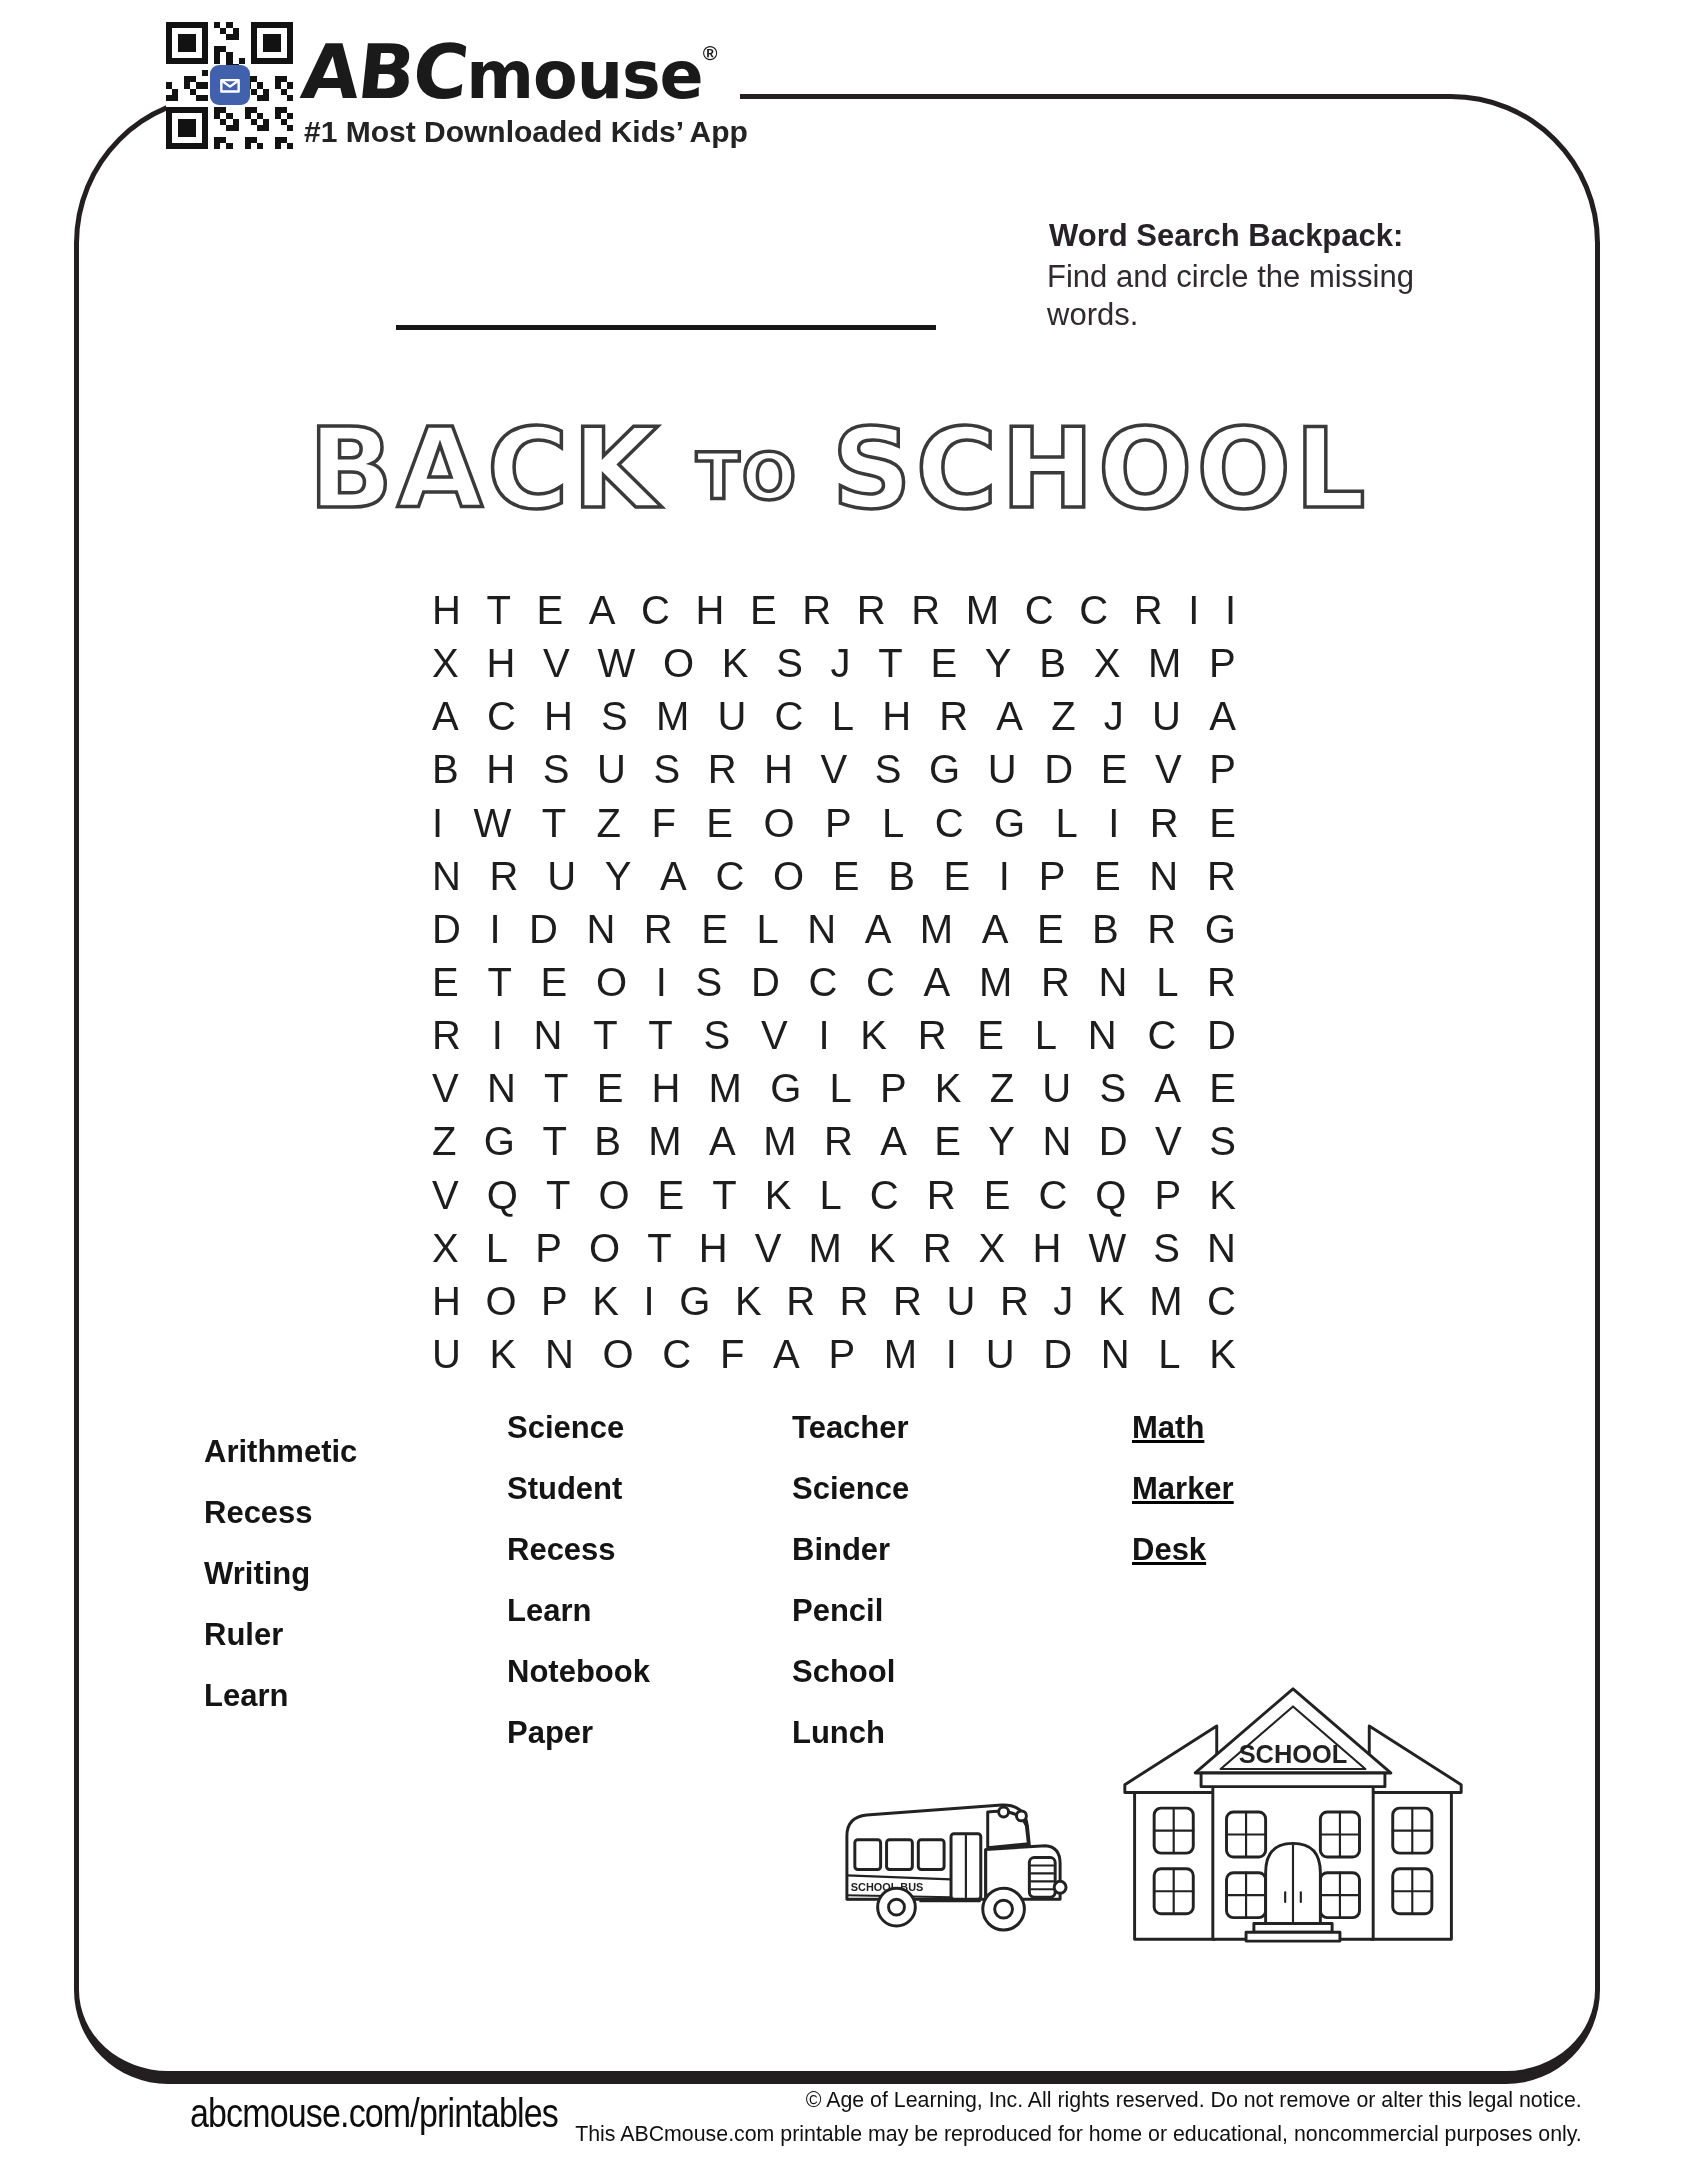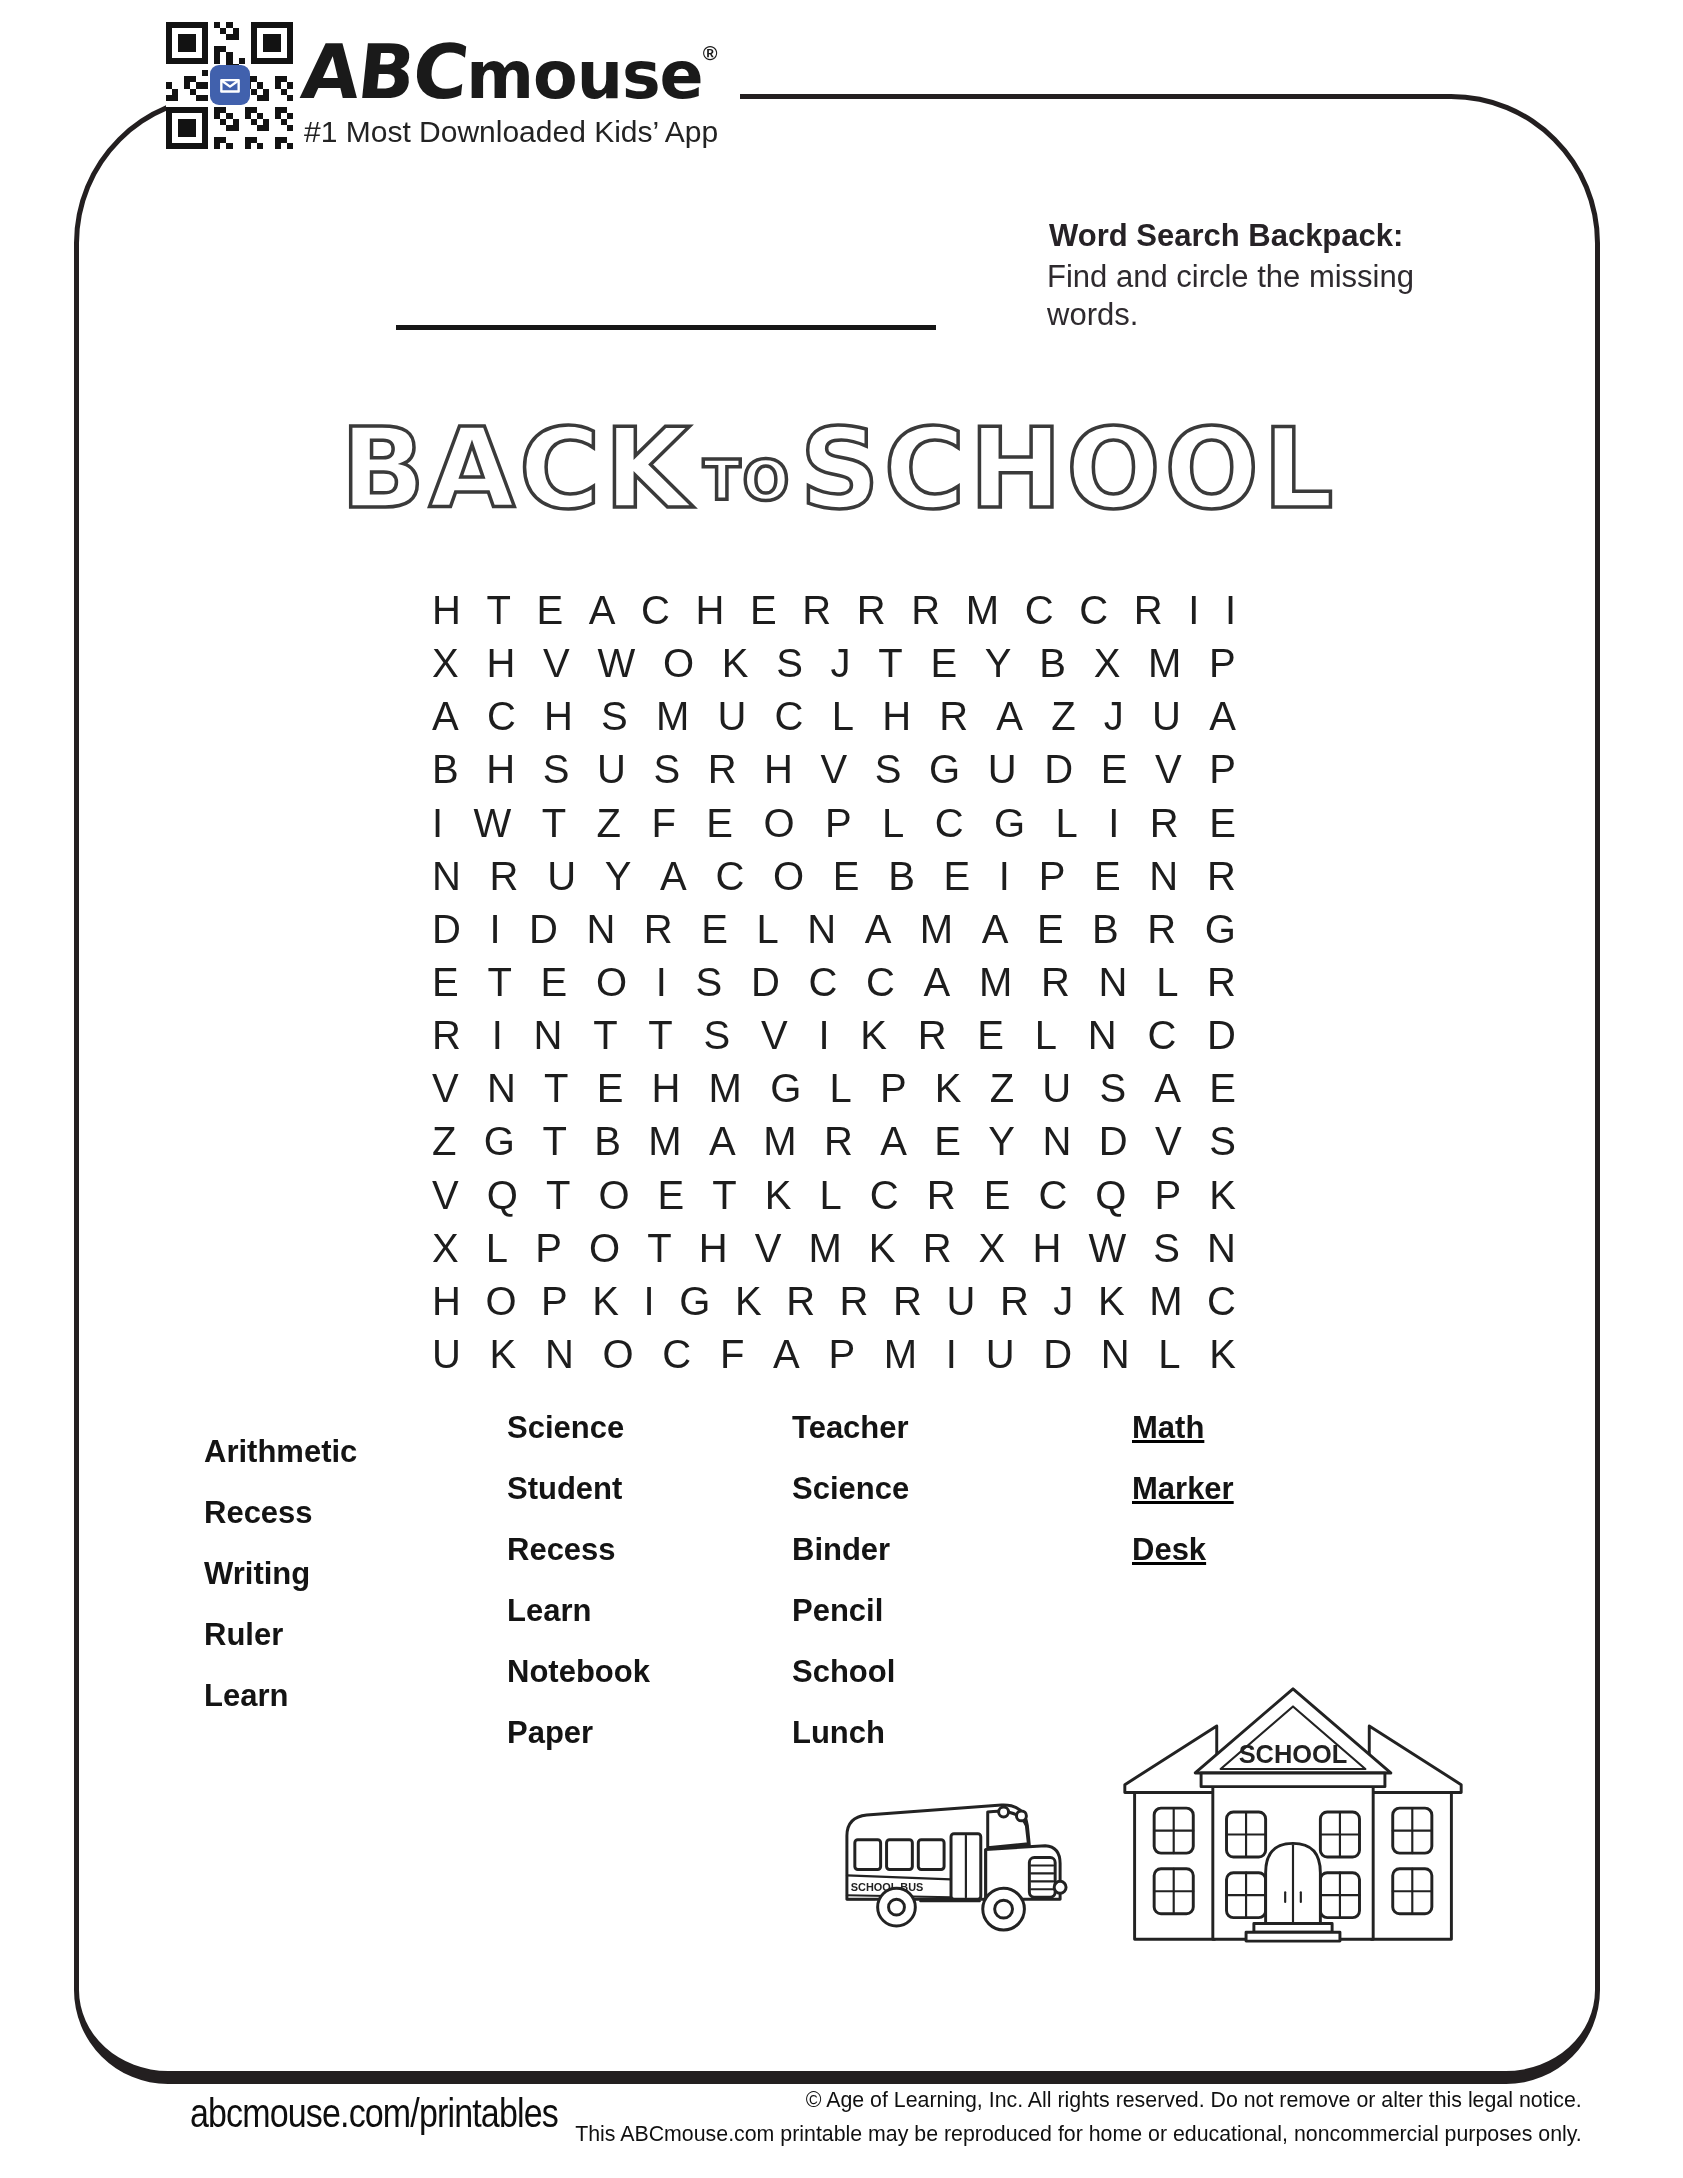--- a/index.html
+++ b/index.html
@@ -17,39 +17,39 @@
       display:grid;grid-template-columns:repeat(21,1fr);grid-template-rows:repeat(21,1fr);}
   .qr .m{background:#121212;}
   .qr-icon{position:absolute;left:210px;top:65px;width:40px;height:40px;background:#4161ad;
            border-radius:9px;display:flex;align-items:center;justify-content:center;}
   .logo-text{position:absolute;left:302px;top:28px;color:#1a1a1a;white-space:nowrap;}
   .logo-abc{font-family:"DejaVu Sans",sans-serif;font-weight:bold;font-size:75px;
             display:inline-block;transform:skewX(-6deg);letter-spacing:-2px;}
   .logo-mouse{font-family:"DejaVu Sans",sans-serif;font-weight:bold;font-size:65px;
               letter-spacing:-1px;}
   .logo-reg{font-size:20px;vertical-align:38px;font-weight:bold;}
-  .tagline{position:absolute;left:304px;top:115px;font-size:30px;font-weight:normal;color:#232323;}
+  .tagline{position:absolute;left:304px;top:115px;font-size:30px;font-weight:bold;color:#232323;}
 
   
   .name-label{position:absolute;left:153px;top:236px;font-size:73px;color:#1b1b1b;letter-spacing:3px;}
   .name-line{position:absolute;left:396px;top:287px;width:540px;height:38px;
              border-bottom:5px solid #161616;}
 
   
   .ws-title{position:absolute;left:1049px;top:218px;font-size:31px;font-weight:800;color:#262226;}
   .ws-line{position:absolute;left:1047px;font-size:31px;color:#2e2a2e;}
   .ws-line1{top:259px;}
   .ws-line2{top:297px;}
 
   
   .puzzle-title{position:absolute;left:74px;top:404px;width:1530px;text-align:center;
                 font-family:"DejaVu Sans",sans-serif;font-weight:bold;white-space:nowrap;}
   .bubble{color:#ffffff;-webkit-text-stroke:3.5px #3a3a3a;letter-spacing:4px;}
   .bubble-big{font-size:111px;}
-  .bubble-small{font-size:55px;margin:0 3px;letter-spacing:2px;vertical-align:8px;}
+  .bubble-small{font-size:64px;margin:0 28px;letter-spacing:2px;vertical-align:8px;}
 
   
   .grid{position:absolute;left:432px;top:586px;width:804px;height:792px;
         display:flex;flex-direction:column;justify-content:space-between;}
   .grid-row{display:flex;justify-content:space-between;}
   .grid-letter{font-size:40px;line-height:1.2;color:#1d1d1d;font-weight:500;}
 
   
   .word-col{position:absolute;top:1410px;}
   .word-col1{left:204px;margin-top:24px;}

